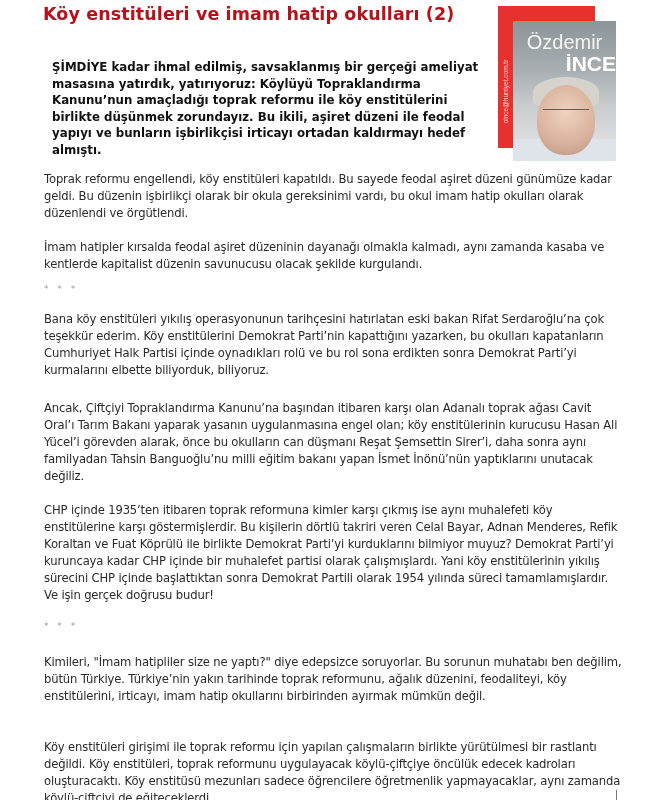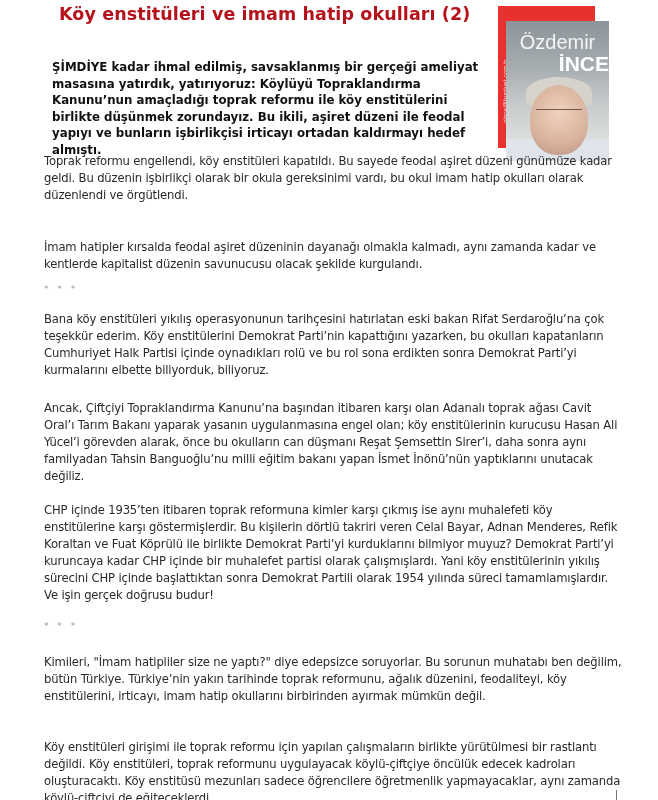--- a/index.html
+++ b/index.html
@@ -1,35 +1,35 @@
 <!DOCTYPE html>
 <html><head>
 <meta charset="utf-8">
 <style>
   html, body { margin: 0; padding: 0; background: #ffffff; }
   body { width: 658px; height: 800px; position: relative; overflow: hidden;
          font-family: "DejaVu Sans", sans-serif; }
-  .title { position: absolute; left: 59px; top: 4px; margin: 0;
+  .title { position: absolute; left: 43px; top: 4px; margin: 0;
            font-family: "DejaVu Sans", sans-serif; font-weight: bold;
            font-size: 17.5px; color: #b5121b; letter-spacing: 0.1px; }
   .lead { position: absolute; left: 52px; top: 59px; width: 440px; margin: 0;
           font-family: "DejaVu Sans", sans-serif; font-weight: bold;
           font-size: 11.8px; line-height: 16.5px; color: #111111; }
   .body { position: absolute; left: 44px; width: 580px; margin: 0;
           font-family: "DejaVu Sans", sans-serif; font-size: 11.6px;
           line-height: 17px; color: #2a2a2a; letter-spacing: -0.15px; }
   .sep { position: absolute; left: 44px; margin: 0; font-size: 9px;
          color: #9a9a9a; letter-spacing: 3px; }
   
   .col-card { position: absolute; left: 498px; top: 6px; width: 124px; height: 152px; }
   .col-red { position: absolute; left: 0; top: 0; width: 97px; height: 142px; background: #e8302e; }
   .col-email { position: absolute; left: -52px; top: 82px; width: 118px; transform: rotate(-90deg);
                font-family: "Liberation Sans", sans-serif; font-size: 6.5px; color: #ffd9d6;
                text-align: center; white-space: nowrap; }
-  .col-photo { position: absolute; left: 8px; top: 15px; width: 103px; height: 140px;
+  .col-photo { position: absolute; left: 15px; top: 15px; width: 103px; height: 140px;
                background: linear-gradient(180deg, #8d959a 0%, #a8aeb2 35%, #c9cccd 60%, #e6e7e8 100%);
                overflow: hidden; }
   .col-name1 { position: absolute; left: 0; right: 0; top: 10px; text-align: center;
                font-family: "Liberation Sans", sans-serif; font-size: 20px; color: #f4f4f4; }
   .col-name2 { position: absolute; left: 0; right: 0; top: 31px; text-align: right;
                font-family: "Liberation Sans", sans-serif; font-weight: bold; font-size: 21px; color: #ffffff; }
   .face { position: absolute; left: 24px; top: 64px; width: 58px; height: 70px; border-radius: 50% 50% 45% 45%;
           background: radial-gradient(circle at 50% 40%, #f0d2bf 0%, #d8b29c 60%, #b89382 100%); }
   .hair { position: absolute; left: 20px; top: 56px; width: 66px; height: 30px; border-radius: 50% 50% 20% 20%;
           background: #d6d3cc; }
@@ -52,22 +52,22 @@
     <div class="hair"></div>
     <div class="face"></div>
     <div class="glasses"></div>
     <div class="col-name1">Özdemir</div>
     <div class="col-name2">İNCE</div>
   </div>
 </div>
 
 <p class="lead">ŞİMDİYE kadar ihmal edilmiş, savsaklanmış bir gerçeği ameliyat masasına yatırdık, yatırıyoruz: Köylüyü Topraklandırma Kanunu’nun amaçladığı toprak reformu ile köy enstitülerini birlikte düşünmek zorundayız. Bu ikili, aşiret düzeni ile feodal yapıyı ve bunların işbirlikçisi irticayı ortadan kaldırmayı hedef almıştı.</p>
 
-<p class="body" style="top:153px;">Toprak reformu engellendi, köy enstitüleri kapatıldı. Bu sayede feodal aşiret düzeni günümüze kadar geldi. Bu düzenin işbirlikçi olarak bir okula gereksinimi vardı, bu okul imam hatip okulları olarak düzenlendi ve örgütlendi.</p>
-<p class="body" style="top:239px;">İmam hatipler kırsalda feodal aşiret düzeninin dayanağı olmakla kalmadı, aynı zamanda kadar ve kentlerde kapitalist düzenin savunucusu olacak şekilde kurgulandı.</p>
+<p class="body" style="top:171px;">Toprak reformu engellendi, köy enstitüleri kapatıldı. Bu sayede feodal aşiret düzeni günümüze kadar geldi. Bu düzenin işbirlikçi olarak bir okula gereksinimi vardı, bu okul imam hatip okulları olarak düzenlendi ve örgütlendi.</p>
+<p class="body" style="top:239px;">İmam hatipler kırsalda feodal aşiret düzeninin dayanağı olmakla kalmadı, aynı zamanda kasaba ve kentlerde kapitalist düzenin savunucusu olacak şekilde kurgulandı.</p>
 <p class="sep" style="top:284px;">* * *</p>
 <p class="body" style="top:311px;">Bana köy enstitüleri yıkılış operasyonunun tarihçesini hatırlatan eski bakan Rifat Serdaroğlu’na çok teşekkür ederim. Köy enstitülerini Demokrat Parti’nin kapattığını yazarken, bu okulları kapatanların Cumhuriyet Halk Partisi içinde oynadıkları rolü ve bu rol sona erdikten sonra Demokrat Parti’yi kurmalarını elbette biliyorduk, biliyoruz.</p>
 <p class="body" style="top:400px;">Ancak, Çiftçiyi Topraklandırma Kanunu’na başından itibaren karşı olan Adanalı toprak ağası Cavit Oral’ı Tarım Bakanı yaparak yasanın uygulanmasına engel olan; köy enstitülerinin kurucusu Hasan Ali Yücel’i görevden alarak, önce bu okulların can düşmanı Reşat Şemsettin Sirer’i, daha sonra aynı familyadan Tahsin Banguoğlu’nu milli eğitim bakanı yapan İsmet İnönü’nün yaptıklarını unutacak değiliz.</p>
 <p class="body" style="top:502px;">CHP içinde 1935’ten itibaren toprak reformuna kimler karşı çıkmış ise aynı muhalefeti köy enstitülerine karşı göstermişlerdir. Bu kişilerin dörtlü takriri veren Celal Bayar, Adnan Menderes, Refik Koraltan ve Fuat Köprülü ile birlikte Demokrat Parti’yi kurduklarını bilmiyor muyuz? Demokrat Parti’yi kuruncaya kadar CHP içinde bir muhalefet partisi olarak çalışmışlardı. Yani köy enstitülerinin yıkılış sürecini CHP içinde başlattıktan sonra Demokrat Partili olarak 1954 yılında süreci tamamlamışlardır. Ve işin gerçek doğrusu budur!</p>
 <p class="sep" style="top:621px;">* * *</p>
 <p class="body" style="top:654px;">Kimileri, "İmam hatipliler size ne yaptı?" diye edepsizce soruyorlar. Bu sorunun muhatabı ben değilim, bütün Türkiye. Türkiye’nin yakın tarihinde toprak reformunu, ağalık düzenini, feodaliteyi, köy enstitülerini, irticayı, imam hatip okullarını birbirinden ayırmak mümkün değil.</p>
 <p class="body" style="top:739px;">Köy enstitüleri girişimi ile toprak reformu için yapılan çalışmaların birlikte yürütülmesi bir rastlantı değildi. Köy enstitüleri, toprak reformunu uygulayacak köylü-çiftçiye öncülük edecek kadroları oluşturacaktı. Köy enstitüsü mezunları sadece öğrencilere öğretmenlik yapmayacaklar, aynı zamanda köylü-çiftçiyi de eğiteceklerdi.</p>
 
 <div class="cursor-mark"></div>
 

